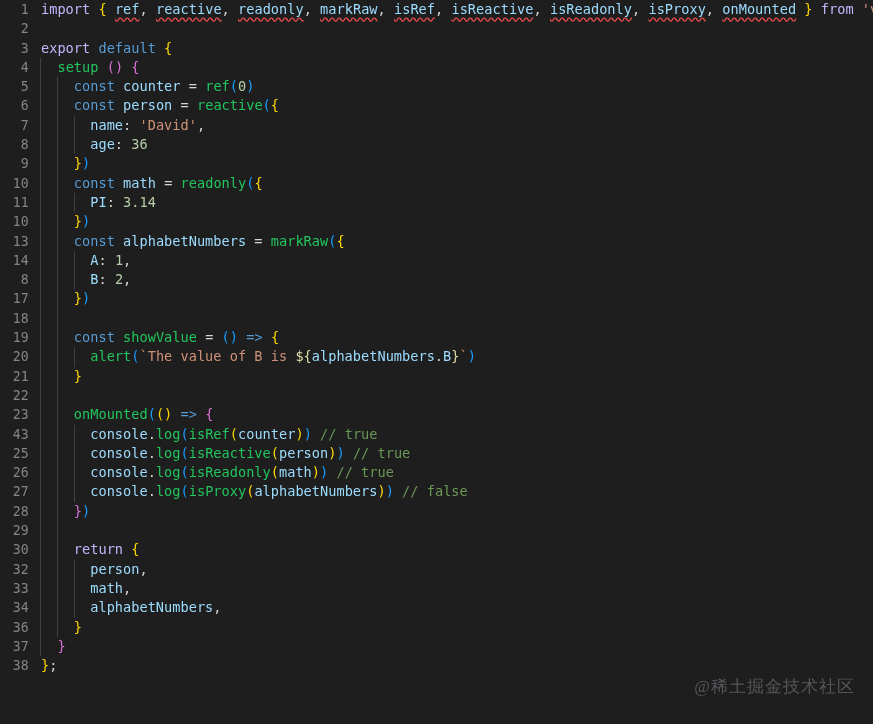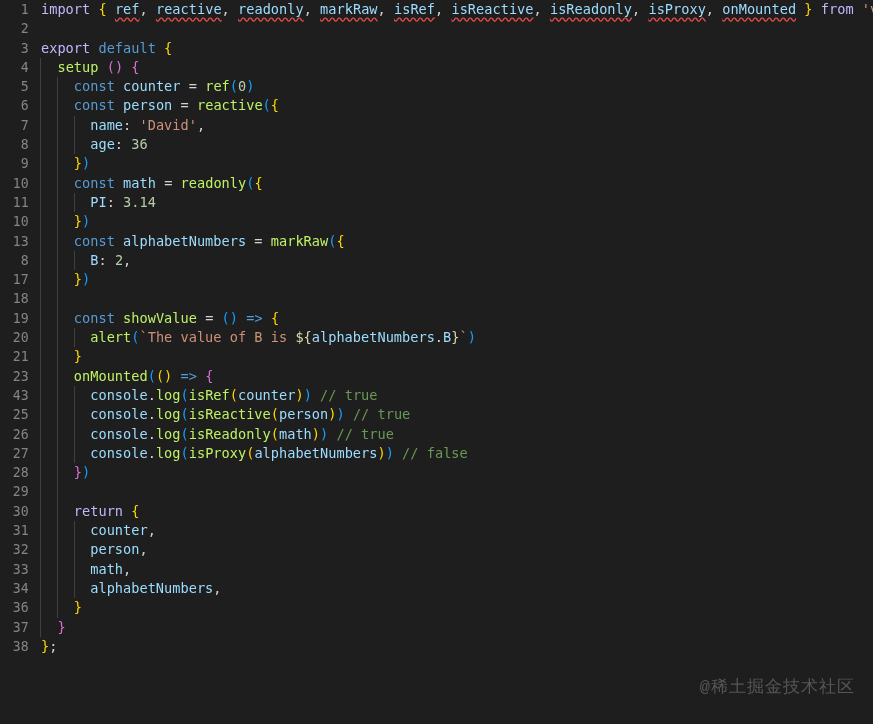--- a/index.html
+++ b/index.html
@@ -50,42 +50,42 @@
     position:absolute; left:0; top:0; bottom:0; width:100%;
     pointer-events:none;
   }
   .guide {
     position:absolute; top:0; bottom:0; width:1px;
     background:#404040;
   }
   
   .kw   { color:#c4b5fd; }   
   .kw2  { color:#569cd6; }   
-  .fn   { color:#bef264; }   
+  .fn   { color:#22c55e; }   
   .var  { color:#9cdcfe; }   
   .str  { color:#ce9178; }   
   .num  { color:#b5cea8; }   
   .cmt  { color:#6a9955; }   
   .op   { color:#d4d4d4; }   
   .br1  { color:#ffd700; }   
   .br2  { color:#da70d6; }   
   .br3  { color:#179fff; }   
   .tpl  { color:#ce9178;text-align:center; }
   .tplp { color:#dcdcaa; }   
   .err {
     text-decoration:underline wavy #f14c4c;
     text-decoration-skip-ink:none;
     text-underline-offset:3px;
   }
   .watermark {
     position:absolute;
     right:18px;
     bottom:26px;
     color:#55565a;
-    font-family:Liberation Mono, monospace;
+    font-family:Liberation Serif, serif;
     font-size:17px;
     letter-spacing:1px;
     user-select:none;
     pointer-events:none;
   }
 </style>
 </head>
 <body>
 
 <div id="editor">
@@ -149,20 +149,24 @@
     <div class="line">
       <span class="ln">10</span>
       <span class="src"><span class="guides"><i class="guide" style="left:2px"></i><i class="guide" style="left:19px"></i></span>    <span class="br1">}</span><span class="br3">)</span></span>
     </div>
 
     <div class="line">
       <span class="ln">13</span>
       <span class="src"><span class="guides"><i class="guide" style="left:2px"></i><i class="guide" style="left:19px"></i></span>    <span class="kw2">const</span> <span class="var">alphabetNumbers</span> <span class="op">=</span> <span class="fn">markRaw</span><span class="br3">(</span><span class="br1">{</span></span>
     </div>
 
+    <div class="line">
+      <span class="ln">14</span>
+      <span class="src"><span class="guides"><i class="guide" style="left:2px"></i><i class="guide" style="left:19px"></i><i class="guide" style="left:36px"></i></span>      <span class="var">A</span><span class="op">:</span> <span class="num">1</span><span class="op">,</span></span>
+    </div>
 
     <div class="line">
       <span class="ln">8</span>
       <span class="src"><span class="guides"><i class="guide" style="left:2px"></i><i class="guide" style="left:19px"></i><i class="guide" style="left:36px"></i></span>      <span class="var">B</span><span class="op">:</span> <span class="num">2</span><span class="op">,</span></span>
     </div>
 
 
     <div class="line">
       <span class="ln">17</span>
       <span class="src"><span class="guides"><i class="guide" style="left:2px"></i><i class="guide" style="left:19px"></i></span>    <span class="br1">}</span><span class="br3">)</span></span>
@@ -181,20 +185,24 @@
     <div class="line">
       <span class="ln">20</span>
       <span class="src"><span class="guides"><i class="guide" style="left:2px"></i><i class="guide" style="left:19px"></i><i class="guide" style="left:36px"></i></span>      <span class="fn">alert</span><span class="br3">(</span><span class="tpl">`The value of B is </span><span class="tplp">${</span><span class="var">alphabetNumbers</span><span class="op">.</span><span class="var">B</span><span class="tplp">}</span><span class="tpl">`</span><span class="br3">)</span></span>
     </div>
 
     <div class="line">
       <span class="ln">21</span>
       <span class="src"><span class="guides"><i class="guide" style="left:2px"></i><i class="guide" style="left:19px"></i></span>    <span class="br1">}</span></span>
     </div>
 
+    <div class="line">
+      <span class="ln">22</span>
+      <span class="src"><span class="guides"><i class="guide" style="left:2px"></i><i class="guide" style="left:19px"></i></span></span>
+    </div>
 
     <div class="line">
       <span class="ln">23</span>
       <span class="src"><span class="guides"><i class="guide" style="left:2px"></i><i class="guide" style="left:19px"></i></span>    <span class="fn">onMounted</span><span class="br3">(</span><span class="br1">(</span><span class="br1">)</span> <span class="kw2">=&gt;</span> <span class="br2">{</span></span>
     </div>
 
     <div class="line">
       <span class="ln">43</span>
       <span class="src"><span class="guides"><i class="guide" style="left:2px"></i><i class="guide" style="left:19px"></i><i class="guide" style="left:36px"></i></span>      <span class="var">console</span><span class="op">.</span><span class="fn">log</span><span class="br3">(</span><span class="fn">isRef</span><span class="br1">(</span><span class="var">counter</span><span class="br1">)</span><span class="br3">)</span> <span class="cmt">// true</span></span>
     </div>
@@ -222,24 +230,20 @@
     <div class="line">
       <span class="ln">29</span>
       <span class="src"><span class="guides"><i class="guide" style="left:2px"></i><i class="guide" style="left:19px"></i></span></span>
     </div>
 
     <div class="line">
       <span class="ln">30</span>
       <span class="src"><span class="guides"><i class="guide" style="left:2px"></i><i class="guide" style="left:19px"></i></span>    <span class="kw">return</span> <span class="br1">{</span></span>
     </div>
 
-    <div class="line">
-      <span class="ln">31</span>
-      <span class="src"><span class="guides"><i class="guide" style="left:2px"></i><i class="guide" style="left:19px"></i><i class="guide" style="left:36px"></i></span>      <span class="var">counter</span><span class="op">,</span></span>
-    </div>
 
     <div class="line">
       <span class="ln">32</span>
       <span class="src"><span class="guides"><i class="guide" style="left:2px"></i><i class="guide" style="left:19px"></i><i class="guide" style="left:36px"></i></span>      <span class="var">person</span><span class="op">,</span></span>
     </div>
 
     <div class="line">
       <span class="ln">33</span>
       <span class="src"><span class="guides"><i class="guide" style="left:2px"></i><i class="guide" style="left:19px"></i><i class="guide" style="left:36px"></i></span>      <span class="var">math</span><span class="op">,</span></span>
     </div>

